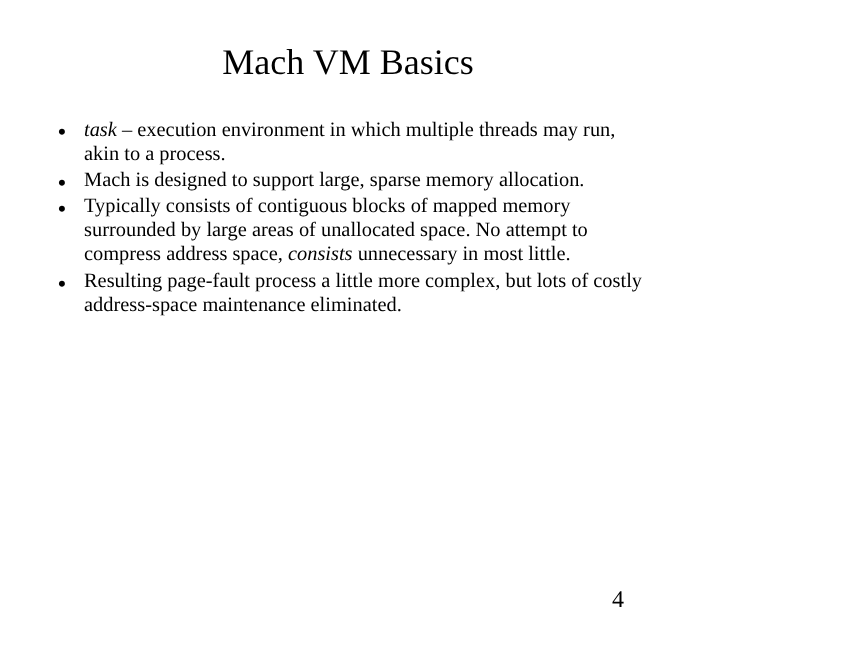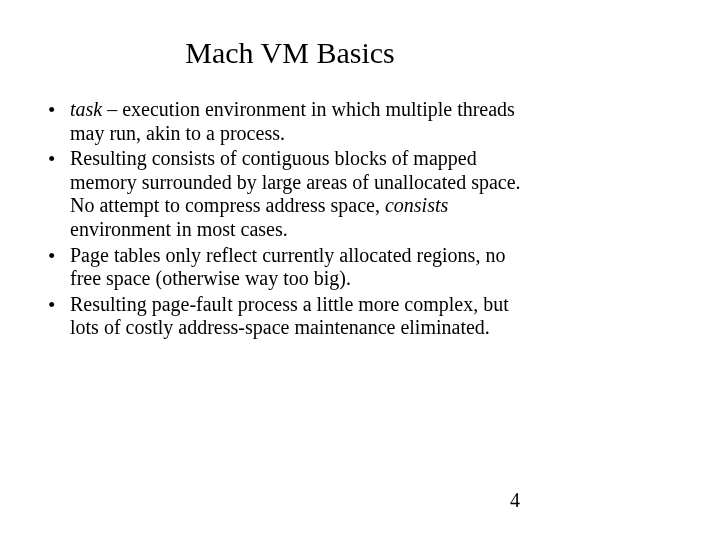--- a/index.html
+++ b/index.html
@@ -1,31 +1,31 @@
 <!DOCTYPE html>
 <html><head>
 <meta charset="utf-8">
 <style>
   * { margin: 0; padding: 0; box-sizing: border-box; }
   html, body { width: 720px; height: 540px; background: #fff; font-family: "Times New Roman", Times, serif; color: #000; }
   .slide { width: 580px; height: 540px; position: relative; padding: 30px 40px 40px 40px; }
   .title { font-size: 30px; text-align: center; margin-top: 6px; margin-bottom: 28px; font-weight: normal; }
   ul.bullets { list-style: none; padding: 0; margin: 0; }
-  ul.bullets li { position: relative; padding-left: 30px; font-size: 20px; line-height: 1.18; margin-bottom: 2px; }
+  ul.bullets li { position: relative; padding-left: 30px; font-size: 17px; line-height: 1.18; margin-bottom: 2px; }
   ul.bullets li::before { content: "•"; position: absolute; left: 8px; top: 0; font-size: 21px; }
   .italic { font-style: italic; }
   .page-num { position: absolute; right: 60px; bottom: 28px; font-size: 20px; }
 </style>
 </head>
 <body>
 
 <div class="slide">
   <h1 class="title">Mach VM Basics</h1>
 
   <ul class="bullets">
     <li><span class="italic">task</span><span> – execution environment in which multiple threads may run, akin to a process.</span></li>
-    <li><span>Resulting consists of contiguous blocks of mapped memory surrounded by large areas of unallocated space. No attempt to compress address space, </span><span class="italic">consists</span><span> environment in most cases.</span></li>
-    <li><span>Page tables only reflect currently allocated regions, no free space (otherwise way too big).</span></li>
+    <li><span>Mach is designed to support large, sparse memory allocation.</span></li>
+    <li><span>Typically consists of contiguous blocks of mapped memory surrounded by large areas of unallocated space. No attempt to compress address space, </span><span class="italic">consists</span><span> unnecessary in most little.</span></li>
     <li><span>Resulting page-fault process a little more complex, but lots of costly address-space maintenance eliminated.</span></li>
   </ul>
 
   <div class="page-num">4</div>
 </div>
 
 </body></html>

